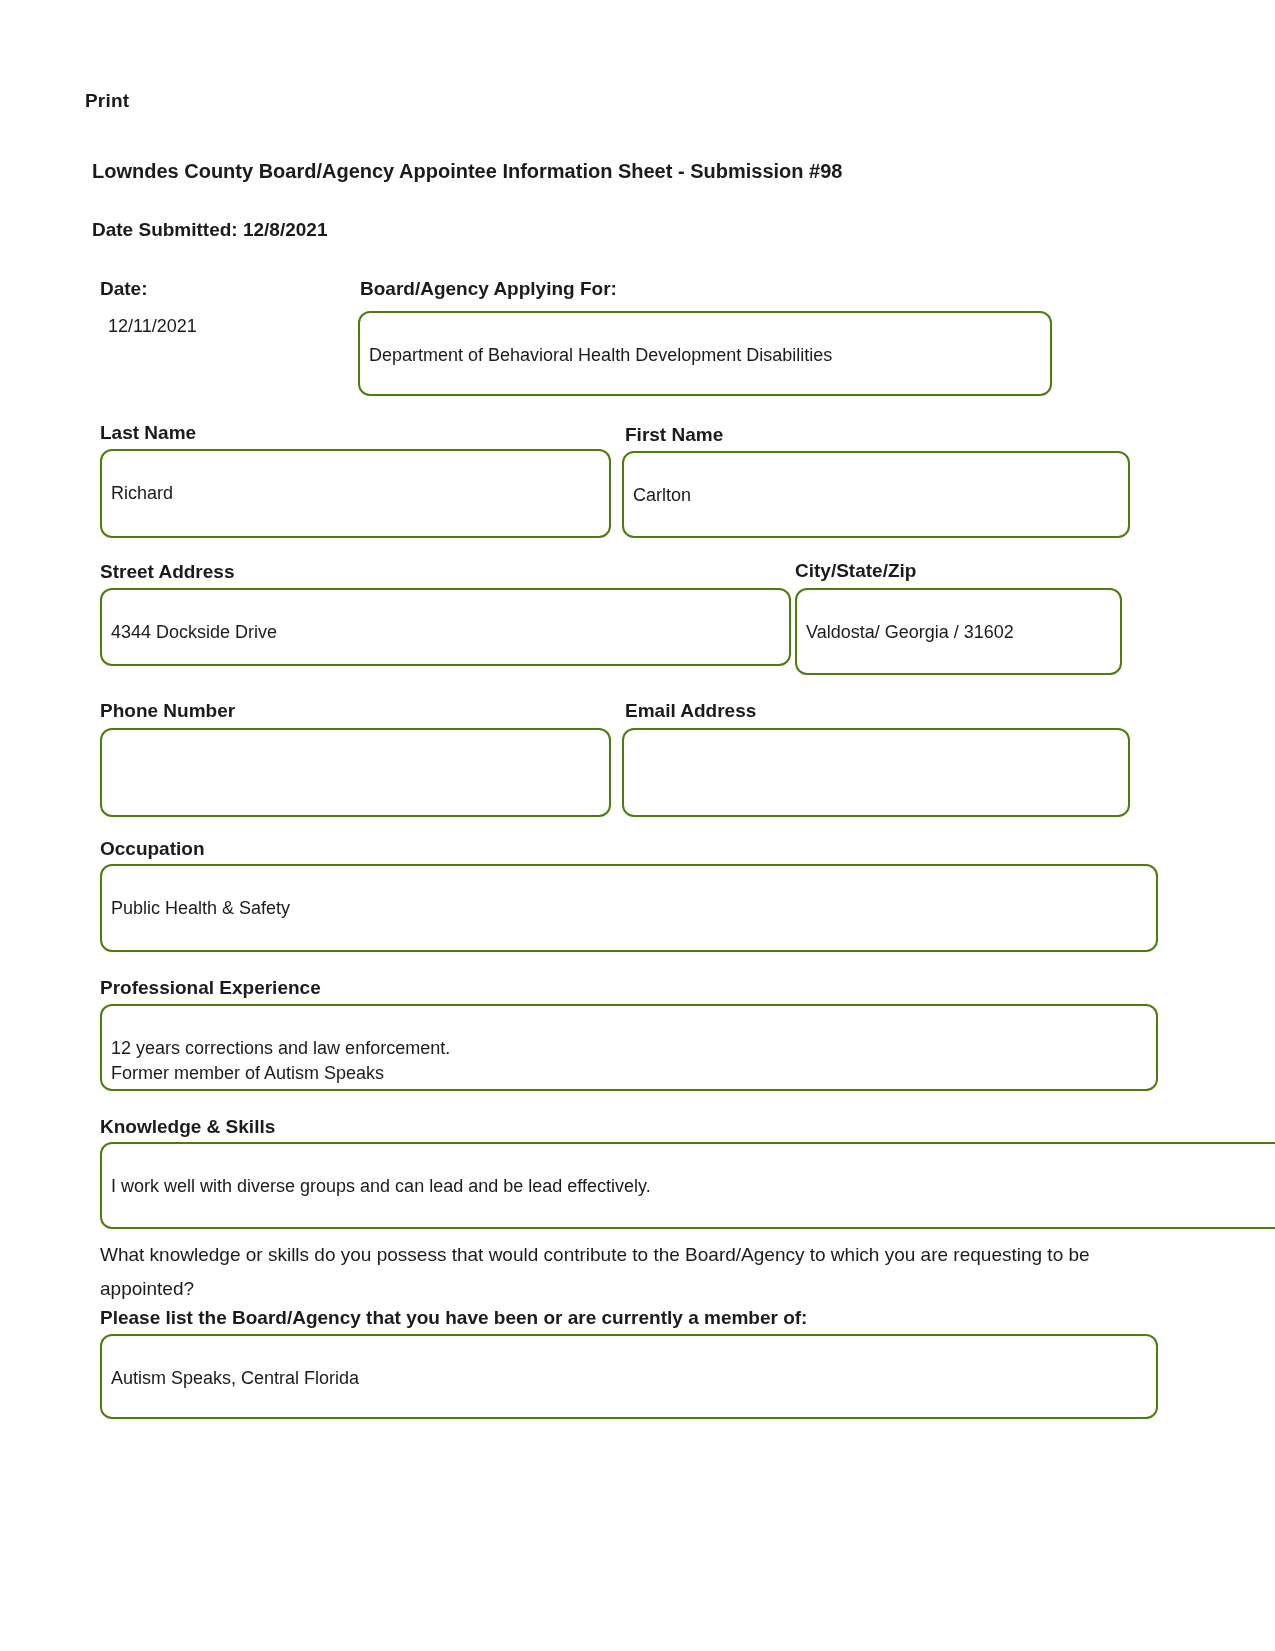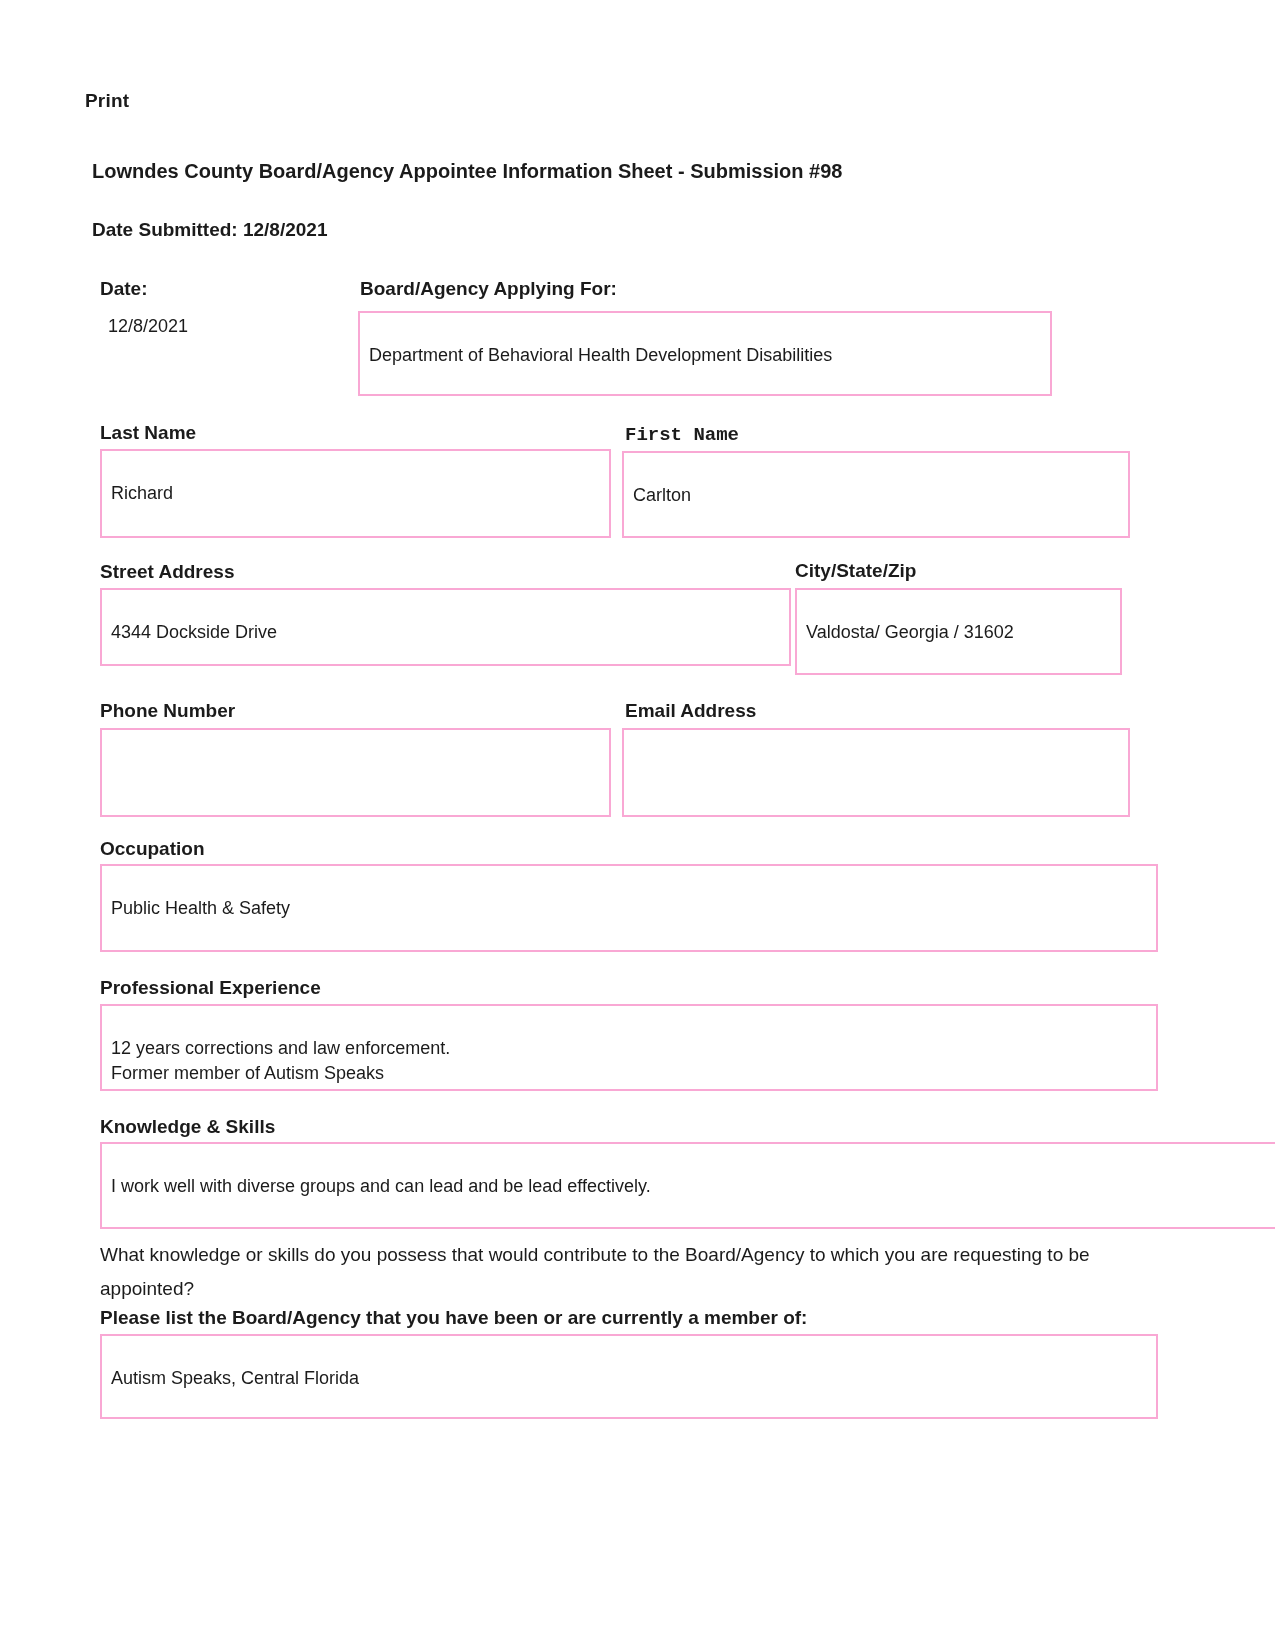--- a/index.html
+++ b/index.html
@@ -31,41 +31,41 @@
     left: 92px; top: 219px;
     font-size: 19px; font-weight: bold;
   }
 
   .field-label {
     font-size: 19px;
     font-weight: bold;
     white-space: nowrap;
   }
   .field-box {
-    border: 2px solid #f9a8d4;
-    border-radius: 0;
+    border: 2px solid #4d7c0f;
+    border-radius: 12px;
     box-sizing: border-box;
     padding: 6px 9px;
     font-size: 18px;
     line-height: 1.35;
     white-space: pre-line;
     overflow: hidden;
     background: #ffffff;
   }
 
   
   .lbl-date           { left: 100px; top: 278px; }
   .val-date           { left: 108px; top: 316px; font-size: 18px; }
   .lbl-board-agency   { left: 360px; top: 278px; }
   .box-board-agency   { left: 358px; top: 311px; width: 694px; height: 85px; }
 
   
   .lbl-last-name      { left: 100px; top: 422px; }
   .box-last-name      { left: 100px; top: 449px; width: 511px; height: 89px; }
-  .lbl-first-name     { left: 625px; top: 424px; font-family: Liberation Mono, monospace; }
+  .lbl-first-name     { left: 625px; top: 424px; }
   .box-first-name     { left: 622px; top: 451px; width: 508px; height: 87px; }
 
   
   .lbl-street-address { left: 100px; top: 561px; }
   .box-street-address { left: 100px; top: 588px; width: 691px; height: 78px; }
   .lbl-city-state-zip { left: 795px; top: 560px; }
   .box-city-state-zip { left: 795px; top: 588px; width: 327px; height: 87px; }
 
   
   .lbl-phone          { left: 100px; top: 700px; }
@@ -98,21 +98,21 @@
 
 <div id="page">
 
   <div class="abs print-label">Print</div>
 
   <div class="abs doc-title">Lowndes County Board/Agency Appointee Information Sheet - Submission #98</div>
 
   <div class="abs date-submitted">Date Submitted: 12/8/2021</div>
 
   <div class="abs field-label lbl-date">Date:</div>
-  <div class="abs val-date">12/8/2021</div>
+  <div class="abs val-date">12/11/2021</div>
 
   <div class="abs field-label lbl-board-agency">Board/Agency Applying For:</div>
   <div class="abs field-box box-board-agency">
     <span>Department of Behavioral Health Development Disabilities</span>
   </div>
 
   <div class="abs field-label lbl-last-name">Last Name</div>
   <div class="abs field-box box-last-name">
     <span>Richard</span>
   </div>

